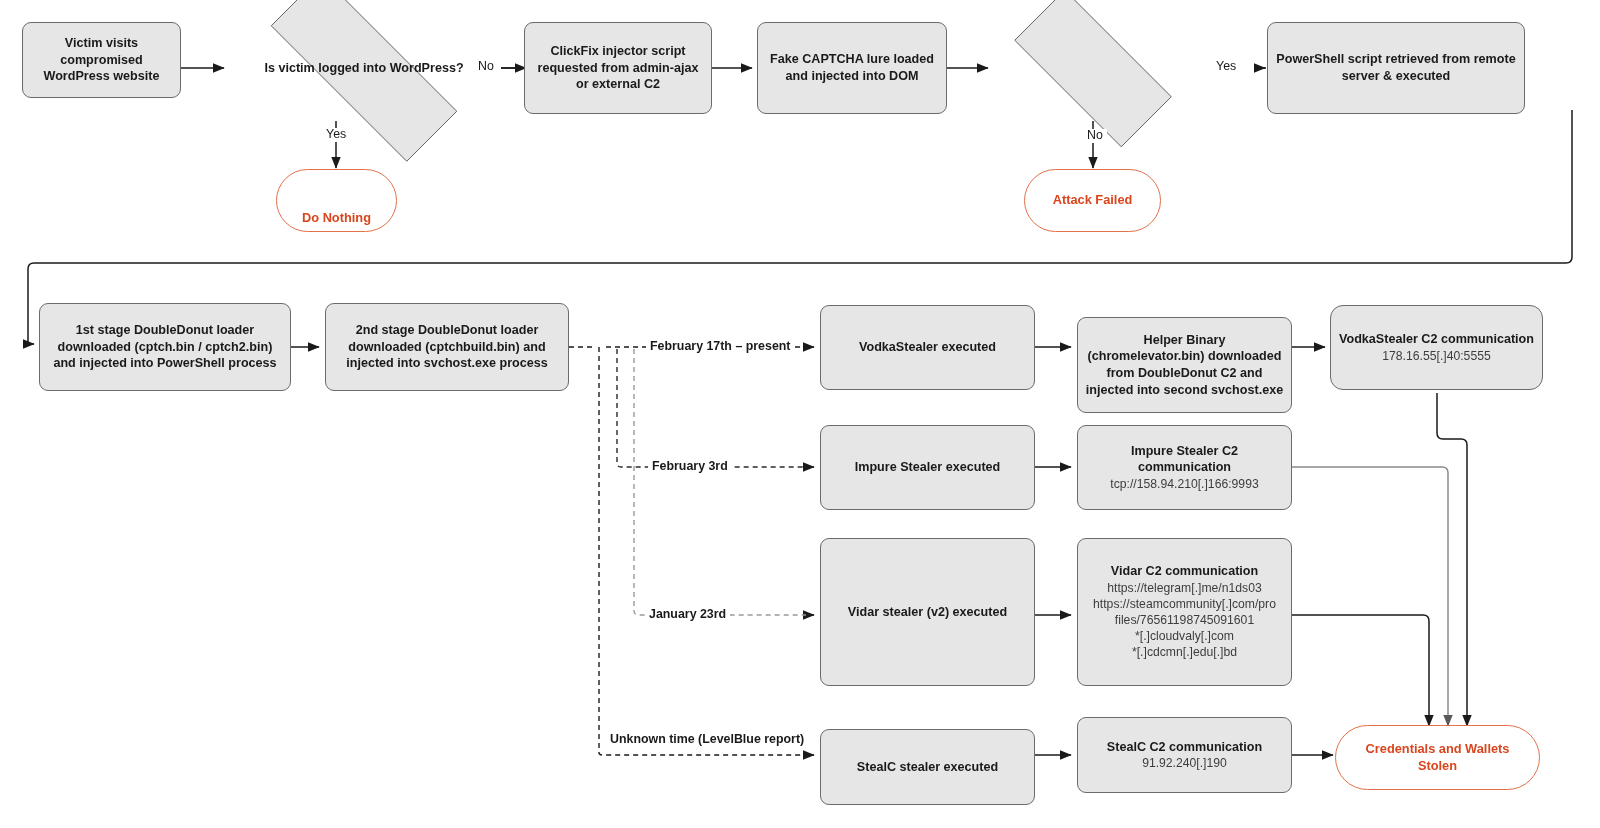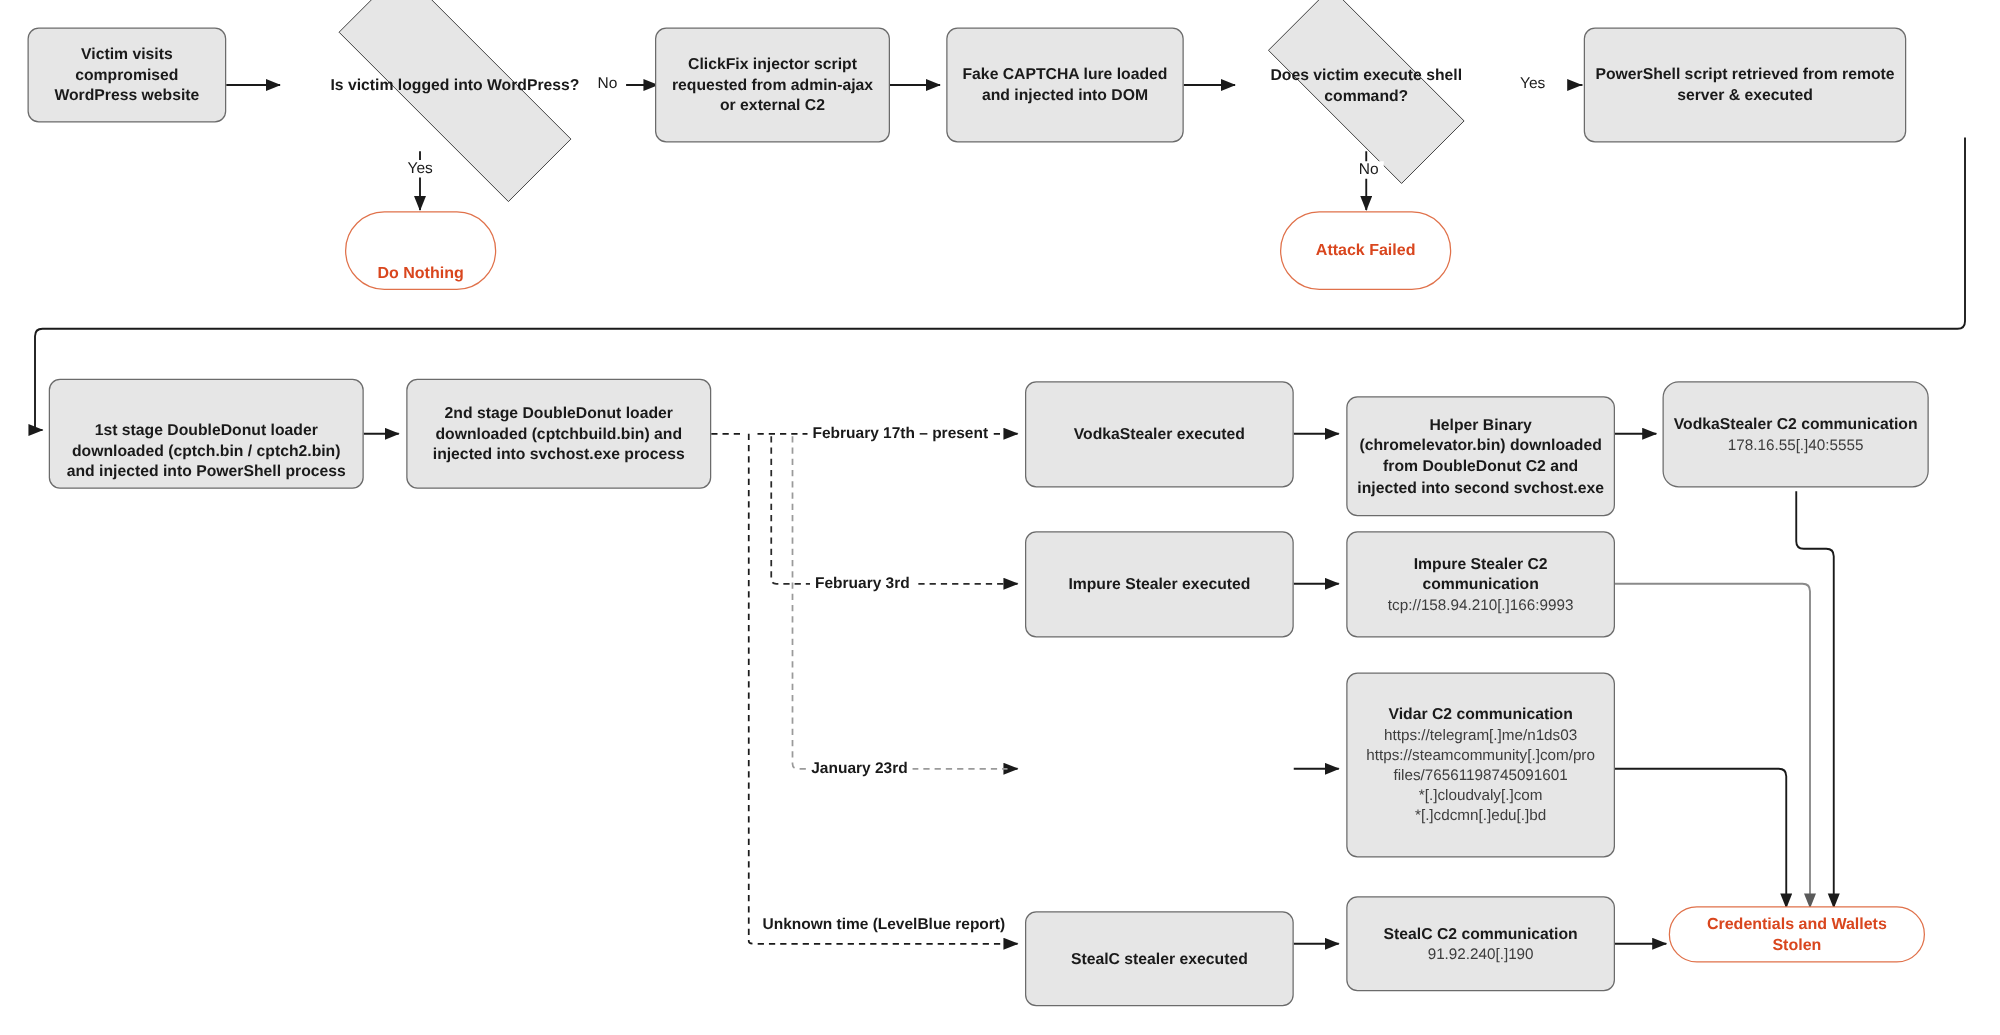--- a/index.html
+++ b/index.html
@@ -182,32 +182,31 @@
   <div class="node proc" style="left:524px; top:22px; width:188px; height:92px;">
     <span>ClickFix injector script requested from admin-ajax or external C2</span>
   </div>
 
   <div class="node proc" style="left:757px; top:22px; width:190px; height:92px;">
     <span>Fake CAPTCHA lure loaded and injected into DOM</span>
   </div>
 
   <div class="node decision" style="left:986px; top:18px; width:214px; height:101px;">
     <span class="dshape"></span>
-    <span class="dtext">Does victim execute shell command?</span>
   </div>
 
   <div class="node terminal" style="left:1024px; top:169px; width:137px; height:63px;">
     <span>Attack Failed</span>
   </div>
 
   <div class="node proc" style="left:1267px; top:22px; width:258px; height:92px;">
     <span>PowerShell script retrieved from remote server &amp; executed</span>
   </div>
 
-  <div class="node proc" style="left:39px; top:303px; width:252px; height:88px;align-items:flex-end;">
+  <div class="node proc" style="left:39px; top:303px; width:252px; height:88px;">
     <span>1st stage DoubleDonut loader downloaded (cptch.bin / cptch2.bin) and injected into PowerShell process</span>
   </div>
 
   <div class="node proc" style="left:325px; top:303px; width:244px; height:88px;">
     <span>2nd stage DoubleDonut loader downloaded (cptchbuild.bin) and injected into svchost.exe process</span>
   </div>
 
   <div class="node proc" style="left:820px; top:305px; width:215px; height:85px;">
     <span>VodkaStealer executed</span>
   </div>
@@ -227,20 +226,23 @@
     <span>Impure Stealer executed</span>
   </div>
 
   <div class="node proc" style="left:1077px; top:425px; width:215px; height:85px;">
     <span>
       <span>Impure Stealer C2 communication</span>
       <span class="sub">tcp://158.94.210[.]166:9993</span>
     </span>
   </div>
 
+  <div class="node proc" style="left:820px; top:538px; width:215px; height:148px;">
+    <span>Vidar stealer (v2) executed</span>
+  </div>
 
   <div class="node proc" style="left:1077px; top:538px; width:215px; height:148px;">
     <span>
       <span>Vidar C2 communication</span>
       <span class="c2list">https://telegram[.]me/n1ds03</span>
       <span class="c2list">https://steamcommunity[.]com/pro</span>
       <span class="c2list">files/76561198745091601</span>
       <span class="c2list">*[.]cloudvaly[.]com</span>
       <span class="c2list">*[.]cdcmn[.]edu[.]bd</span>
     </span>
@@ -250,21 +252,21 @@
     <span>StealC stealer executed</span>
   </div>
 
   <div class="node proc" style="left:1077px; top:717px; width:215px; height:76px;">
     <span>
       <span>StealC C2 communication</span>
       <span class="sub">91.92.240[.]190</span>
     </span>
   </div>
 
-  <div class="node terminal" style="left:1335px; top:725px; width:205px; height:45px;">
+  <div class="node terminal" style="left:1335px; top:725px; width:205px; height:65px;">
     <span>Credentials and Wallets Stolen</span>
   </div>
 
   <div class="elabel" style="left:322px; top:128px;">Yes</div>
   <div class="elabel" style="left:474px; top:60px;">No</div>
   <div class="elabel" style="left:1083px; top:129px;">No</div>
   <div class="elabel" style="left:1212px; top:60px;">Yes</div>
 
   <div class="elabel bold" style="left:646px; top:340px;">February 17th – present</div>
   <div class="elabel bold" style="left:648px; top:460px;">February 3rd</div>

